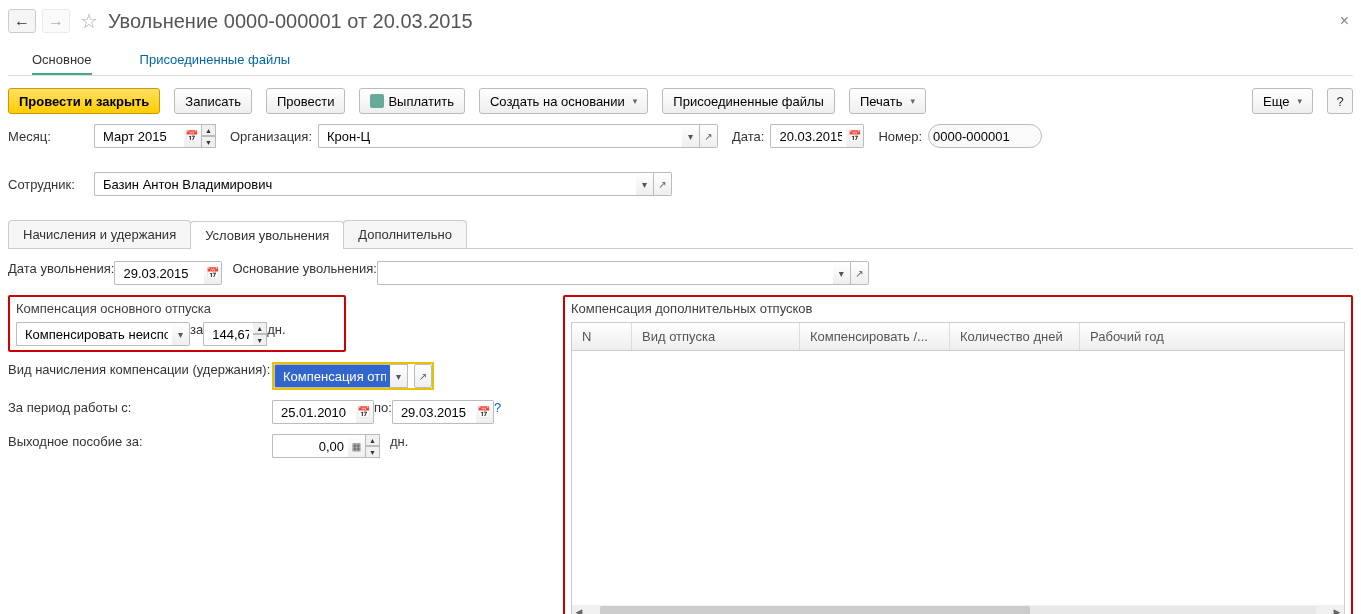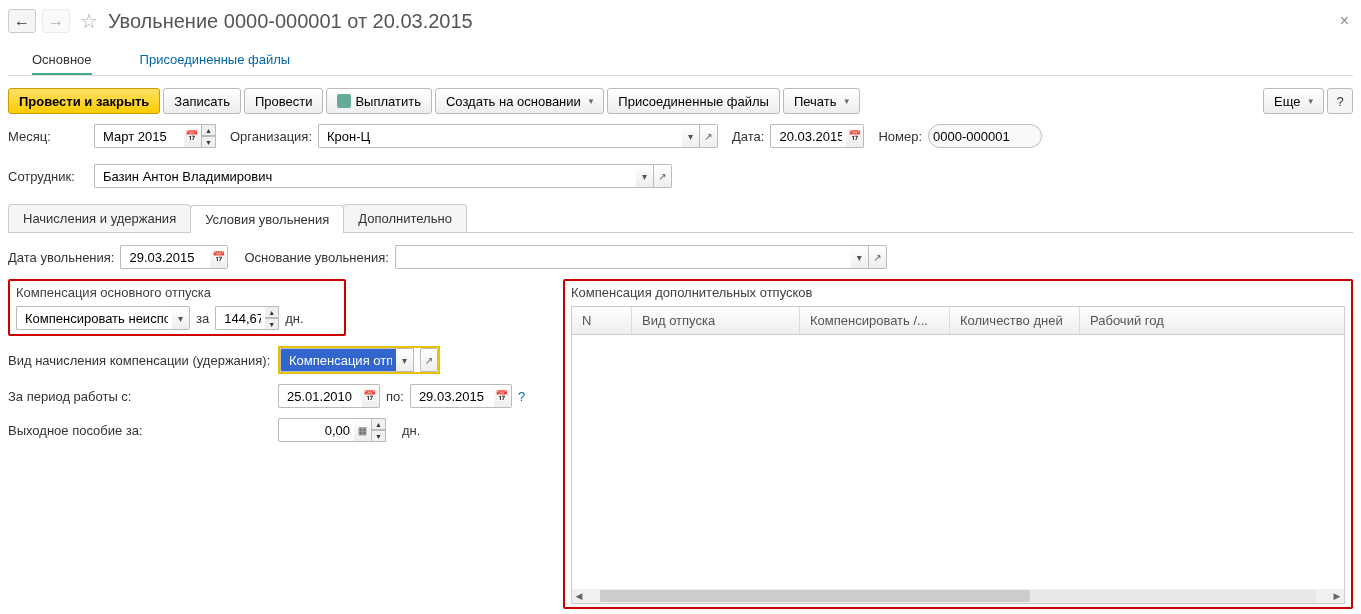--- a/index.html
+++ b/index.html
@@ -5,28 +5,28 @@
 * { box-sizing: border-box; margin: 0; padding: 0; }
 body { font-family: Arial, sans-serif; font-size: 13px; color: #333; background: #fff; width: 1361px; height: 614px; padding: 8px; }
 .header-row { display: flex; align-items: center; gap: 6px; margin-bottom: 12px; }
 .nav-btn { width: 28px; height: 24px; border: 1px solid #ccc; background: #f5f5f5; border-radius: 3px; display: flex; align-items: center; justify-content: center; cursor: pointer; font-size: 16px; }
 .star-icon { font-size: 20px; color: #aaa; margin: 0 4px; }
 .title { font-size: 20px; color: #555; }
 .close-x { margin-left: auto; font-size: 16px; color: #888; cursor: pointer; padding: 4px; }
 .tabs-nav { display: flex; gap: 24px; border-bottom: 1px solid #ddd; margin-bottom: 12px; }
 .tab-link { padding: 6px 0; color: #0066a8; cursor: pointer; margin-left: 24px; }
 .tab-link.active { color: #333; border-bottom: 2px solid #4a8; }
-.toolbar { display: flex; gap: 3px; margin-bottom: 10px; align-items: center; }
+.toolbar { display: flex; gap: 14px; margin-bottom: 10px; align-items: center; }
 .btn { height: 26px; padding: 0 10px; border: 1px solid #bbb; background: linear-gradient(#fff,#eee); border-radius: 3px; cursor: pointer; font-size: 13px; display: flex; align-items: center; gap: 4px; }
 .btn.primary { background: linear-gradient(#ffe066,#ffcc00); border: 1px solid #cc9900; font-weight: bold; }
 .btn.dd::after { content: "▾"; margin-left: 4px; font-size: 9px; color: #666; }
 .spacer { flex: 1; }
 .qmark { width: 26px; height: 26px; border: 1px solid #bbb; background: #f5f5f5; border-radius: 3px; display: flex; align-items: center; justify-content: center; cursor: pointer; }
 
-.form-row { display: flex; align-items: center; gap: 6px; margin-bottom: 16px; }
+.form-row { display: flex; align-items: center; gap: 6px; margin-bottom: 24px; }
 .label { font-size: 13px; color: #333; }
 .input, .select { height: 24px; border: 1px solid #bbb; padding: 0 4px; font-size: 13px; background: #fff; }
 .input { border-radius: 12px; }
 .input.ro { background: #fafafa; }
 .combo { display: flex; }
 .combo .input { border-right: none; border-radius: 2px 0 0 2px; padding-left: 8px; }
 .combo .cbtn { width: 18px; height: 24px; border: 1px solid #bbb; border-left: none; background: linear-gradient(#fff,#eee); display:flex; align-items:center; justify-content:center; font-size:10px; cursor:pointer; color:#555; }
 .combo .cbtn:last-child { border-radius: 0 2px 2px 0; }
 .spinbox { display: flex; flex-direction: column; }
 .spinbox span { width: 14px; height: 12px; border: 1px solid #bbb; border-left:none; background: #f0f0f0; font-size:7px; display:flex; align-items:center; justify-content:center; cursor:pointer; }
@@ -45,21 +45,21 @@
 .yellow-box { border: 2px solid #e6c200; padding: 0; display: inline-flex; }
 
 .table-wrap { border: 1px solid #ccc; height: 298px; position: relative; overflow: hidden; }
 .thead { display: flex; background: linear-gradient(#fff,#eee); border-bottom: 1px solid #ccc; }
 .th { padding: 6px 10px; border-right: 1px solid #ddd; font-size: 13px; color: #555; }
 .scrollbar { position: absolute; bottom: 0; left: 0; right: 0; height: 14px; background: #f0f0f0; display: flex; align-items: center; }
 .sb-track { flex: 1; height: 12px; background: #e8e8e8; margin: 0 14px; position: relative; }
 .sb-thumb { position: absolute; left: 0; width: 60%; height: 100%; background: #ccc; border-radius: 2px; }
 .sb-arrow { width: 14px; height: 14px; font-size: 9px; display:flex; align-items:center; justify-content:center; color:#666; }
 
-.field-group { display: flex; align-items: center; gap: 6px; margin-bottom: 10px; }
+.field-group { display: flex; align-items: flex-start; margin-bottom: 10px; }
 .cal-icon::before { content: "📅"; font-size: 11px; }
 .open-icon::before { content: "↗"; font-size: 10px; }
 .money-icon { width:14px; height:14px; display:inline-block; background:#6a9; border-radius:2px; }
 .help-q { color: #0066a8; cursor: pointer; }
 </style>
 </head>
 <body>
 
 <div class="header-row">
   <div class="nav-btn">←</div>

